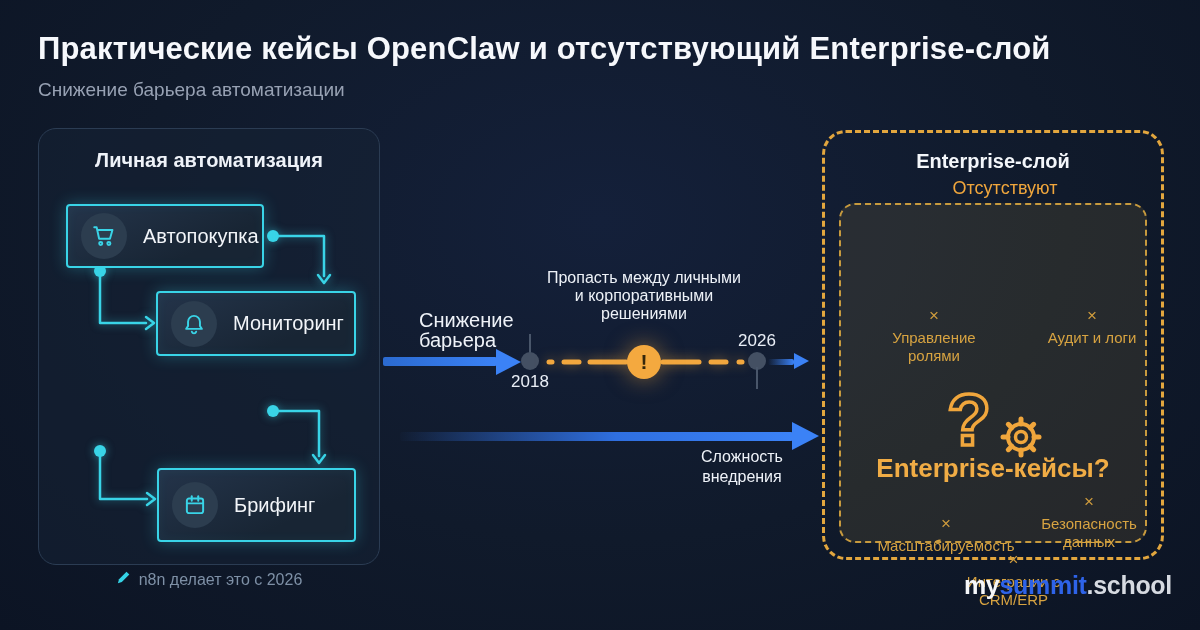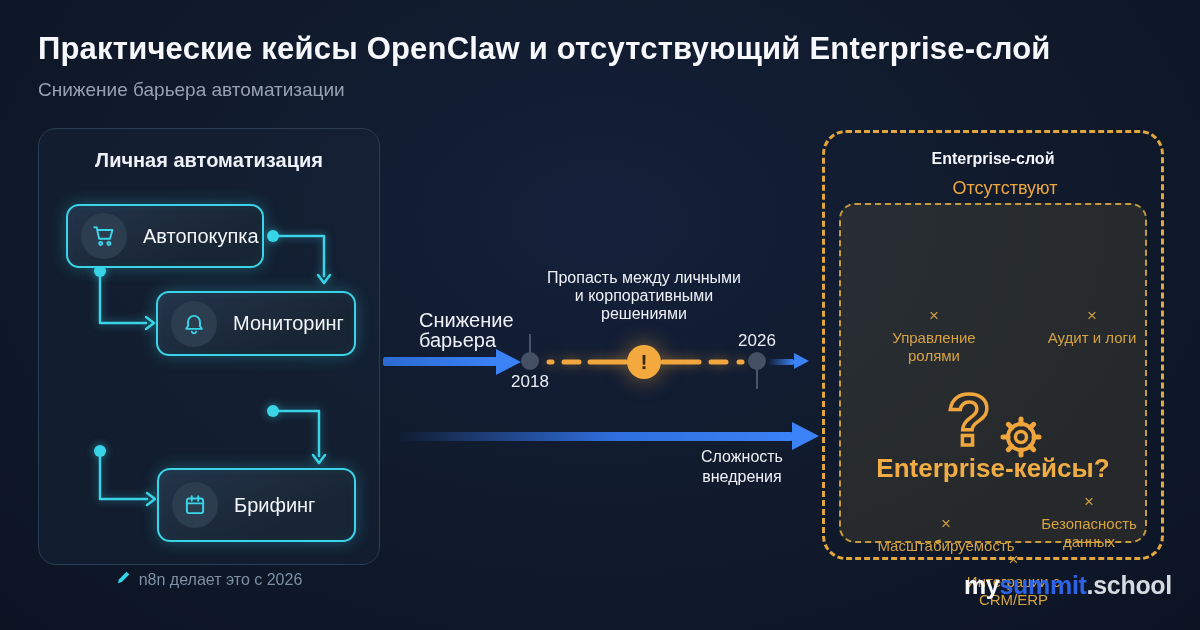--- a/index.html
+++ b/index.html
@@ -14,21 +14,21 @@
   .subtitle { position:absolute; left:38px; top:79px; font-size:19px; color:#97a1b3; }
   
   .panel-left {
     position:absolute; left:38px; top:128px; width:342px; height:437px;
     border:1.5px solid #2b3c53; border-radius:18px;
     background:rgba(22,35,53,.55);
   }
   .panel-left-title { position:absolute; left:0; top:20px; width:100%; text-align:center; font-size:20px; font-weight:600; color:#eef2f8; }
   .node {
     position:absolute; display:flex; align-items:center;
-    border:2px solid #39d4e7; border-radius:13px;
+    border:2px solid #39d4e7; border-radius:4px;
     background:linear-gradient(155deg,#24344a 0%,#182534 70%);
     box-shadow:0 0 16px rgba(57,212,231,.30), inset 0 0 12px rgba(57,212,231,.06);
     text-align:right;
   }
   .node .ic {
     width:46px; height:46px; border-radius:50%; background:#2c3d4f;
     margin-left:13px; display:flex; align-items:center; justify-content:center; flex:0 0 auto;
   }
   .node .lbl { margin-left:16px; font-size:20px; font-weight:500; color:#f2f5f9; }
   .n1 { left:27px; top:75px;  width:198px; height:64px; }
@@ -60,21 +60,21 @@
     display:flex; align-items:center; justify-content:center;
     box-shadow:0 0 22px rgba(244,169,63,.5);
   }
   .a3-body { left:768px; top:359px; width:26px; height:6px; background:linear-gradient(90deg,rgba(59,130,246,0),#3b82f6); }
   .a3-head { position:absolute; left:794px; top:353px; width:0; height:0; border-top:8px solid transparent; border-bottom:8px solid transparent; border-left:15px solid #3b82f6; }
   .a2-body { left:400px; top:432px; width:393px; height:9px; background:linear-gradient(90deg,rgba(27,54,104,.05),#2f6fe0 55%,#3b82f6); }
   .a2-head { position:absolute; left:792px; top:422px; width:0; height:0; border-top:14px solid transparent; border-bottom:14px solid transparent; border-left:27px solid #3b82f6; }
   .complexity-label { position:absolute; left:672px; top:447px; width:140px; text-align:center; font-size:16px; line-height:20px; color:#eef2f8; }
   
   .panel-right { position:absolute; left:822px; top:130px; width:342px; height:430px; border:3px dashed #e2a63e; border-radius:24px; }
-  .pr-title { position:absolute; left:0; top:17px; width:100%; text-align:center; font-size:16px; font-weight:600; color:#f3f6fa; }
+  .pr-title { position:absolute; left:0; top:17px; width:100%; text-align:center; font-size:20px; font-weight:600; color:#f3f6fa; }
   .pr-sub { position:absolute; left:12px; top:45px; width:100%; text-align:center; font-size:18px; color:#f0a63c; }
   .pr-inner {
     position:absolute; left:14px; top:70px; width:308px; height:340px;
     border:2.5px dashed #c79a3e; border-radius:16px; background:rgba(186,146,64,.14);
   }
   .miss { position:absolute; text-align:center; color:#d7a341; font-size:15px; line-height:18px; }
   .miss .x { display:block; font-size:17px; margin-bottom:4px; color:#cf9c3d; }
   .m1 { left:28px;  top:102px; width:130px; }
   .m2 { left:186px; top:102px; width:130px; }
   .m3 { left:25px;  top:310px; width:160px; }

